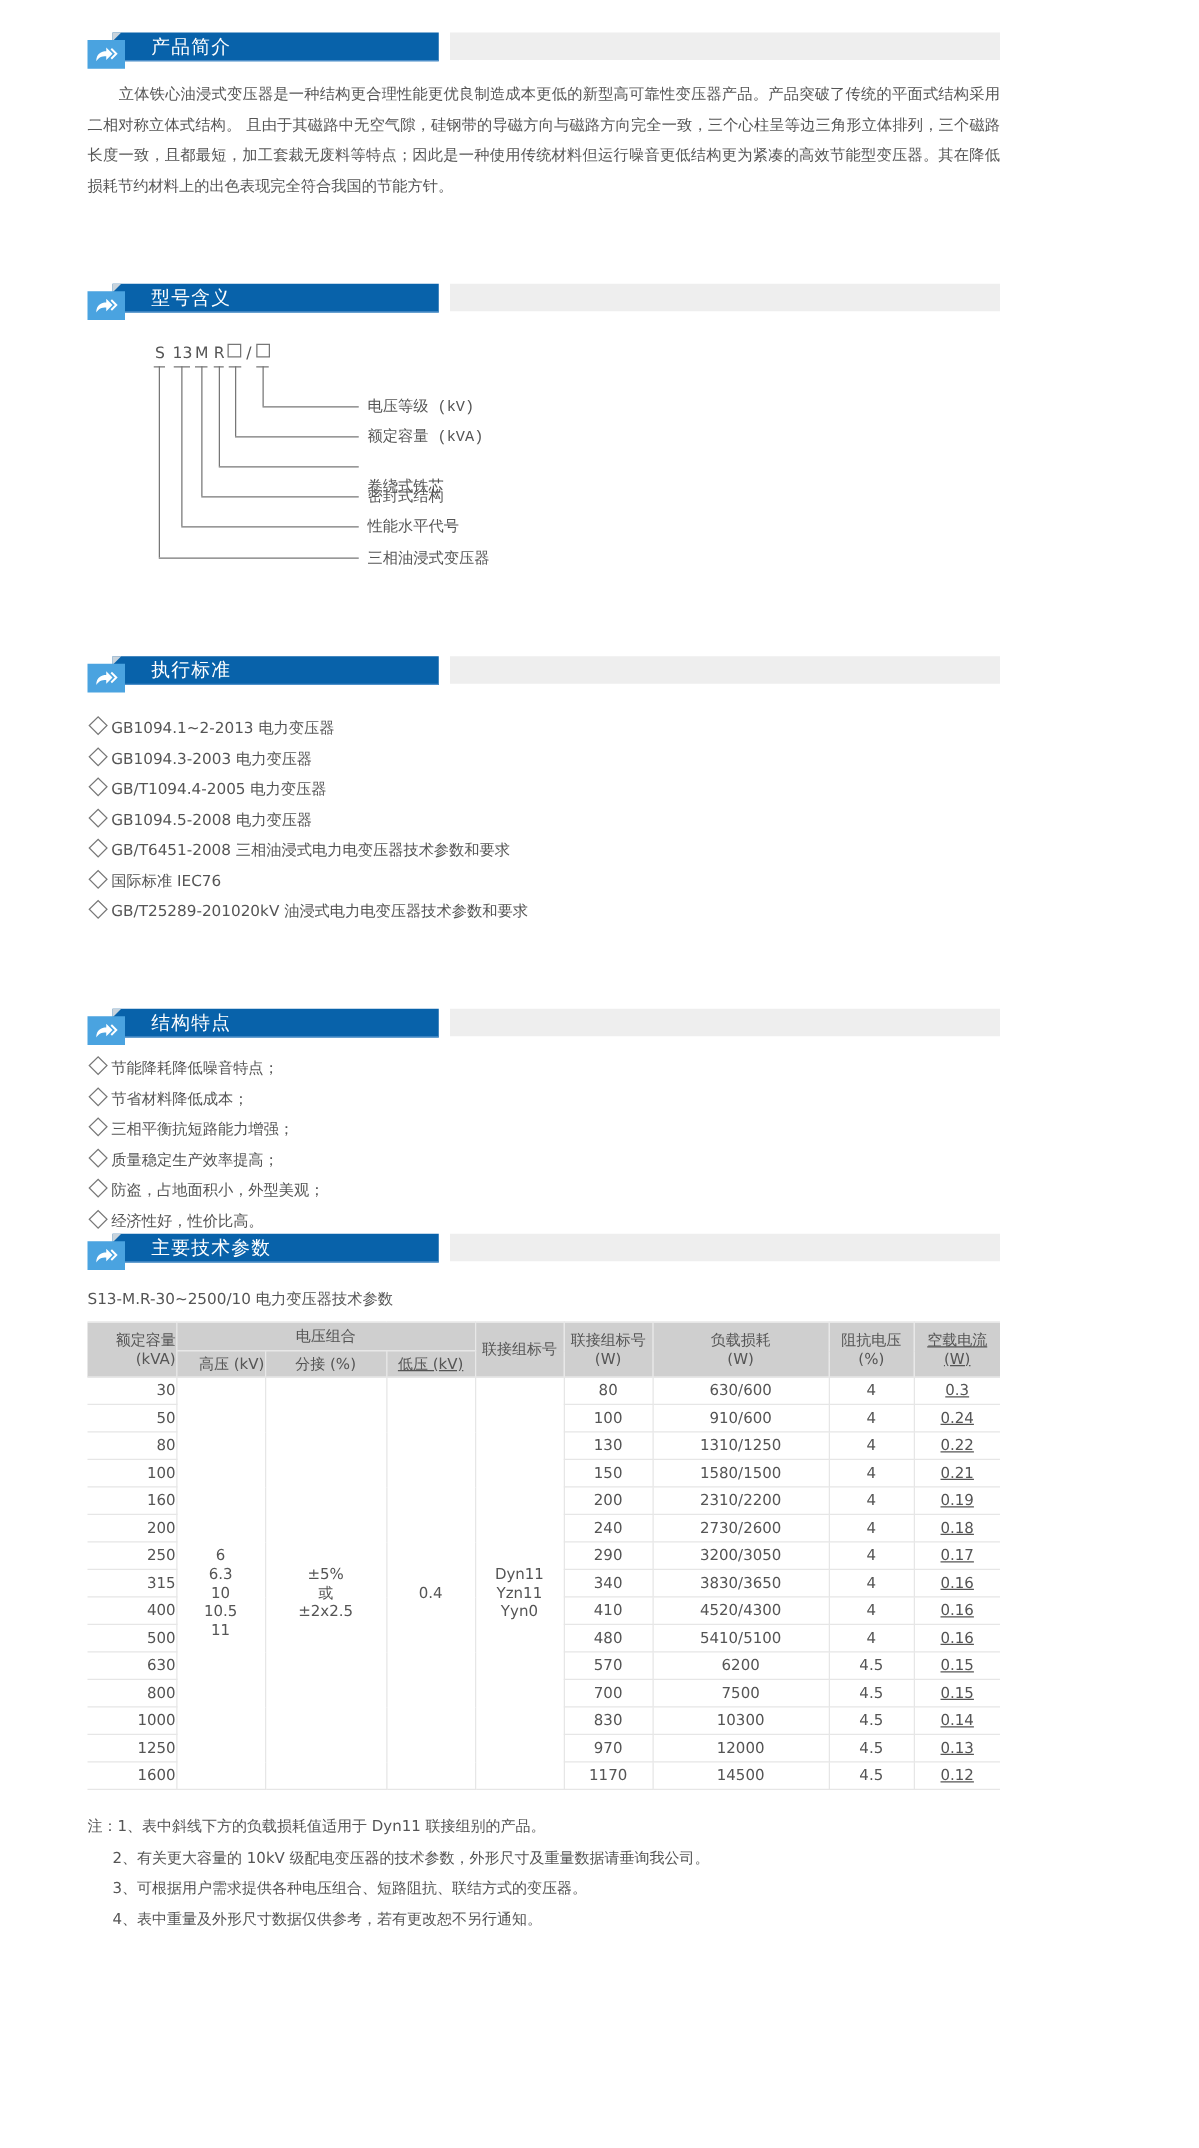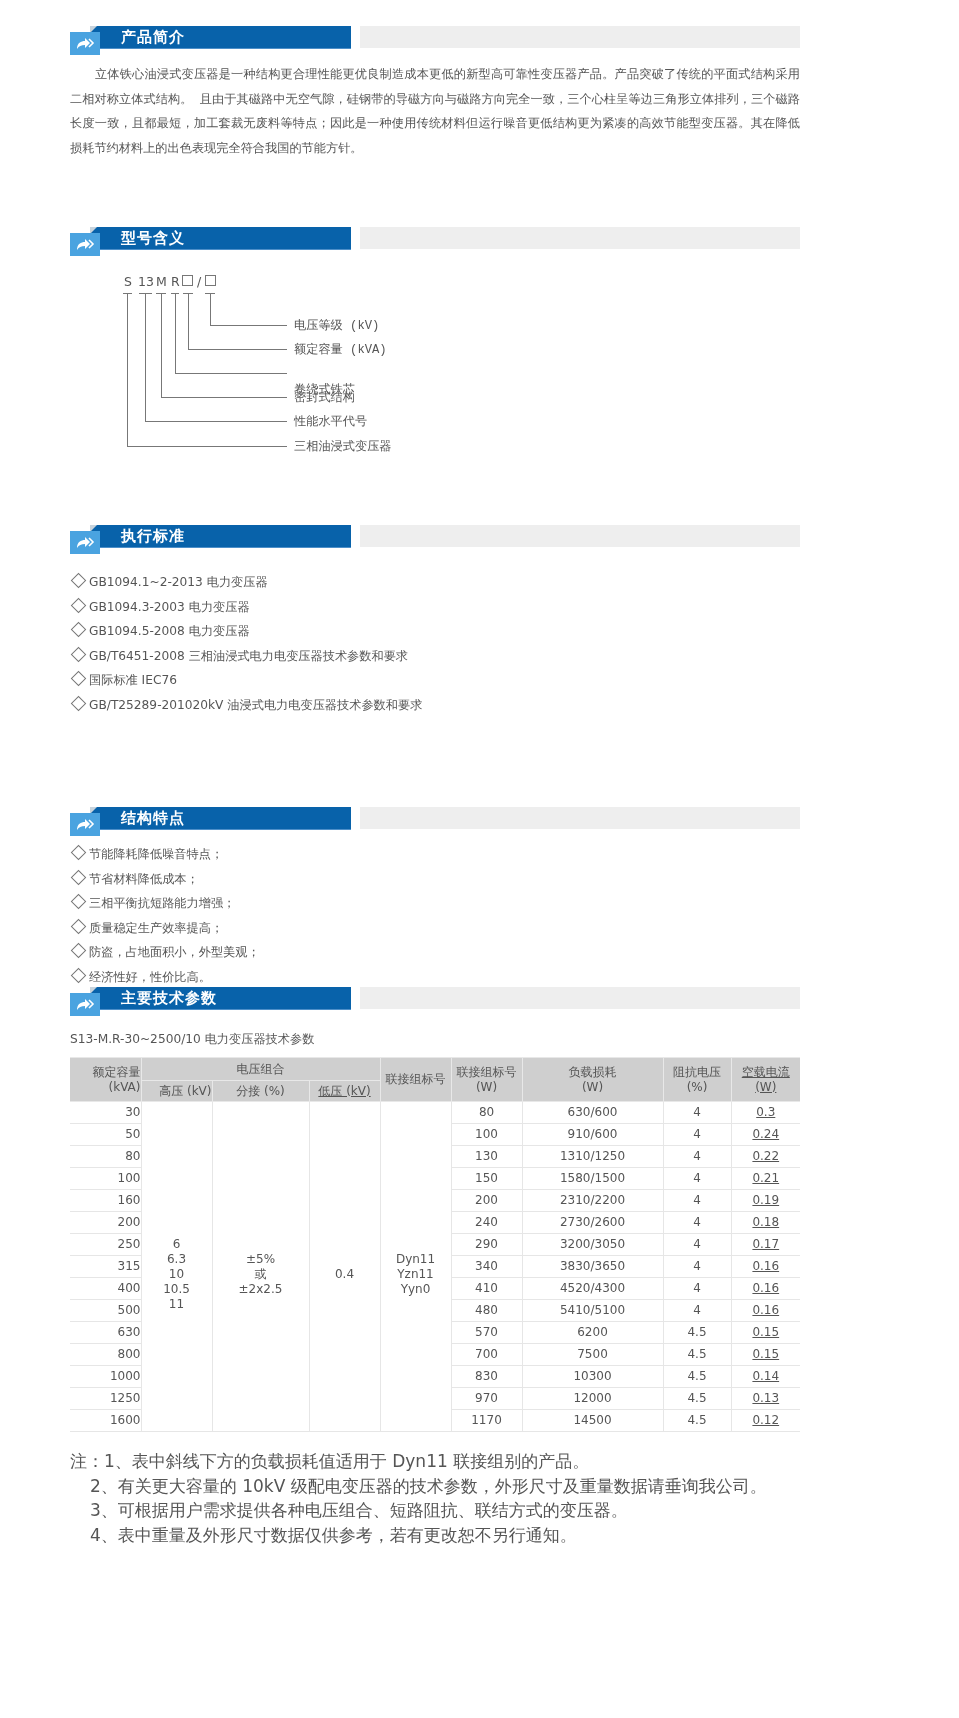--- a/index.html
+++ b/index.html
@@ -1,45 +1,45 @@
 <!DOCTYPE html>
 <html><head>
 <meta charset="utf-8">
 <style>
   html,body{margin:0;padding:0;background:#ffffff;}
   body{width:959px;height:1718px;position:relative;overflow:hidden;
        font-family:"DejaVu Sans","Liberation Sans",sans-serif;color:#555;}
   .abs{position:absolute;}
   
-  .sec{position:absolute;left:70px;width:730px;height:36px;font-weight:bold;}
+  .sec{position:absolute;left:70px;width:730px;height:36px;}
   .sec .bar{position:absolute;left:20px;top:0;width:261px;height:22px;background:#0862aa;border-bottom:1px solid #4d8fc9;}
   .sec .fold{position:absolute;left:20px;top:0;width:0;height:0;border-top:7px solid #c8d3dc;border-right:7px solid transparent;}
   .sec .title{position:absolute;left:51px;top:0;line-height:22px;font-size:15px;color:#fff;letter-spacing:1px;}
   .sec .gray{position:absolute;left:290px;top:0;width:440px;height:22px;background:#eeeeee;}
   .sec .ico{position:absolute;left:0;top:6px;width:30px;height:23px;background:#4aa3e0;}
   .sec .ico svg{position:absolute;left:5px;top:4px;}
   
-  .para{position:absolute;left:70px;width:730px;font-size:12.2px;line-height:24.5px;color:#555;text-align:justify;font-family:Liberation Mono, monospace;}
+  .para{position:absolute;left:70px;width:730px;font-size:12.2px;line-height:24.5px;color:#555;text-align:justify;}
   
   .list{position:absolute;left:70px;margin:0;padding:0;list-style:none;font-size:12.2px;color:#555;}
   .list li{height:24.5px;line-height:24.5px;white-space:nowrap;}
   .dia{display:inline-block;width:9px;height:9px;border:1px solid #777;transform:rotate(45deg);margin:0 5px 0 3px;vertical-align:0px;}
   
   .code{position:absolute;top:274px;font-size:12.5px;color:#555;}
   .vline{position:absolute;width:1px;background:#777;}
   .hline{position:absolute;height:1px;background:#777;}
   .dlabel{position:absolute;left:294px;font-size:12.2px;color:#555;white-space:nowrap;font-family:Liberation Mono, monospace;}
   .box{display:inline-block;width:9px;height:9px;border:1px solid #777;vertical-align:0;}
   
   table.spec{position:absolute;left:70px;top:1057px;width:730px;border-collapse:collapse;font-size:12px;color:#555;table-layout:fixed;}
   table.spec th{background:#cfcfcf;font-weight:normal;color:#555;line-height:15px;text-align:center;border:1px solid #e8e8e8;padding:0;}
   table.spec td{text-align:center;border:1px solid #e6e6e6;height:21px;padding:0;line-height:15px;}
   table.spec tr td:first-child, table.spec tr th:first-child{border-left:none;text-align:right;}
   table.spec tr td:last-child, table.spec tr th:last-child{border-right:none;text-decoration:underline;}
-  .notes{position:absolute;left:70px;top:1449px;font-size:17px;color:#555;}
+  .notes{position:absolute;left:70px;top:1449px;font-size:12px;color:#555;}
   .notes div{height:24.5px;line-height:24.5px;white-space:nowrap;}
 </style>
 </head>
 <body>
 
 <div class="sec" style="top:26px;">
   <div class="bar"></div>
   <div class="fold"></div>
   <div class="title">产品简介</div>
   <div class="gray"></div>
@@ -111,20 +111,21 @@
   <div class="ico">
     <svg width="20" height="15" viewBox="0 0 20 15">
         <path d="M2 13 C2 7 6 5 10 5 L10 2 L15 7 L10 12 L10 9 C6 9 4 10 2 13 Z" fill="#fff"></path>
         <path d="M14 3 L18 7 L14 11" stroke="#fff" stroke-width="1.6" fill="none"></path>
       </svg>
   </div>
 </div>
 <ul class="list" style="top:570px;">
   <li><span class="dia"></span><span>GB1094.1~2-2013 电力变压器</span></li>
   <li><span class="dia"></span><span>GB1094.3-2003 电力变压器</span></li>
+  <li><span class="dia"></span><span>GB/T1094.4-2005 电力变压器</span></li>
   <li><span class="dia"></span><span>GB1094.5-2008 电力变压器</span></li>
   <li><span class="dia"></span><span>GB/T6451-2008 三相油浸式电力电变压器技术参数和要求</span></li>
   <li><span class="dia"></span><span>国际标准 IEC76</span></li>
   <li><span class="dia"></span><span>GB/T25289-201020kV 油浸式电力电变压器技术参数和要求</span></li>
 </ul>
 
 <div class="sec" style="top:807px;">
   <div class="bar"></div>
   <div class="fold"></div>
   <div class="title">结构特点</div>

